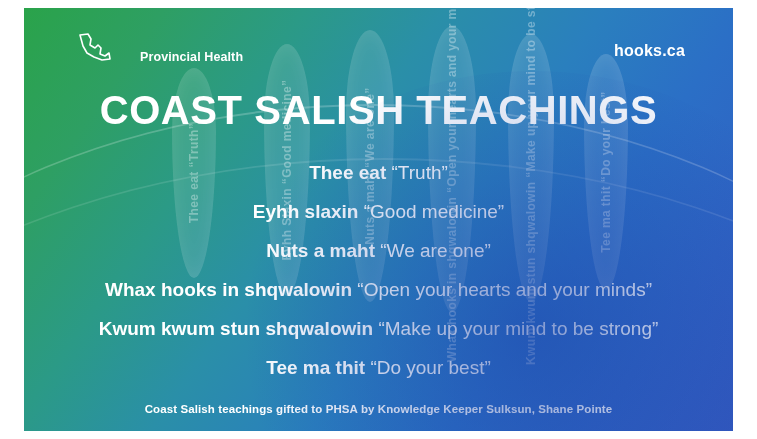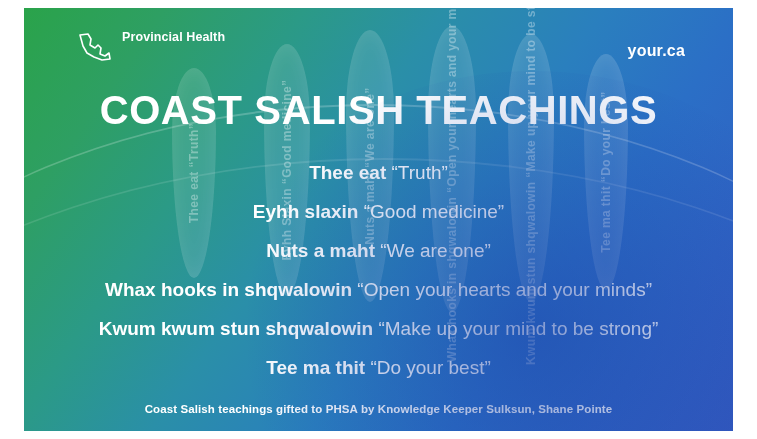--- a/index.html
+++ b/index.html
@@ -93,22 +93,22 @@
     font-weight: bold;
     letter-spacing: 0.4px;
     text-align: center;
   }
 
   .brand {
     position: absolute;
     left: 54px;
     top: 22px;
     display: flex;
-    align-items: flex-start;
-    gap: 10px;
+    align-items: flex-end;
+    gap: 28px;
   }
   .brand-mark { margin-top: 2px; }
   .brand-text {
     color: #ffffff;
     font-size: 12.5px;
     font-weight: bold;
     line-height: 1.25;
     letter-spacing: 0.1px;
   }
   .brand-text div { white-space: nowrap; }
@@ -201,21 +201,21 @@
     <span class="brand-mark">
       <svg width="34" height="30" viewBox="0 0 34 30" aria-hidden="true">
         <path d="M2 3 L10 2 L13 7 L12 13 L17 16 L20 13 L23 16 L22 22 L27 24 L31 21 L32 27 L24 28 L16 25 L9 21 L5 14 Z" fill="none" stroke="#ffffff" stroke-width="1.6" stroke-linejoin="round"></path>
       </svg>
     </span>
     <span class="brand-text">
       <div>Provincial Health</div>
     </span>
   </div>
 
-  <div class="site">your.ca</div>
+  <div class="site">hooks.ca</div>
 
   <div class="title">COAST SALISH TEACHINGS</div>
 
   <div class="teachings">
     <p class="teaching">
       <span class="term">Thee eat</span>
       <span class="gloss">“Truth”</span>
     </p>
     <p class="teaching">
       <span class="term">Eyhh slaxin</span>

